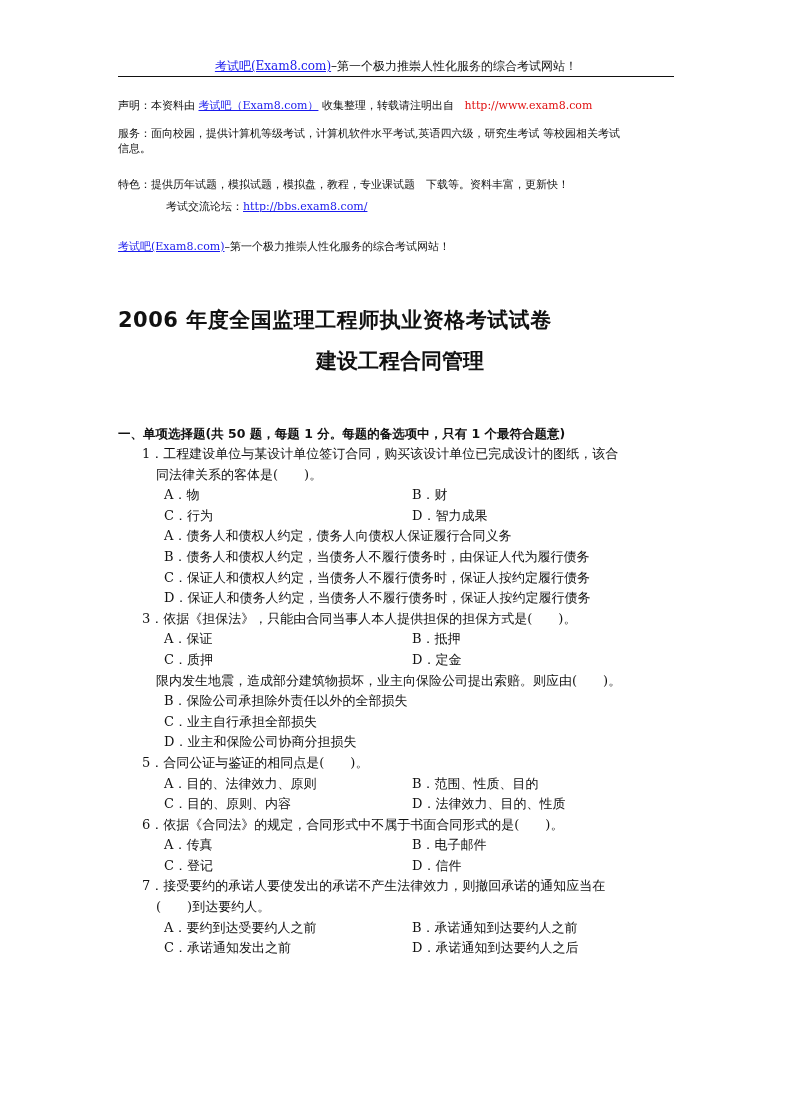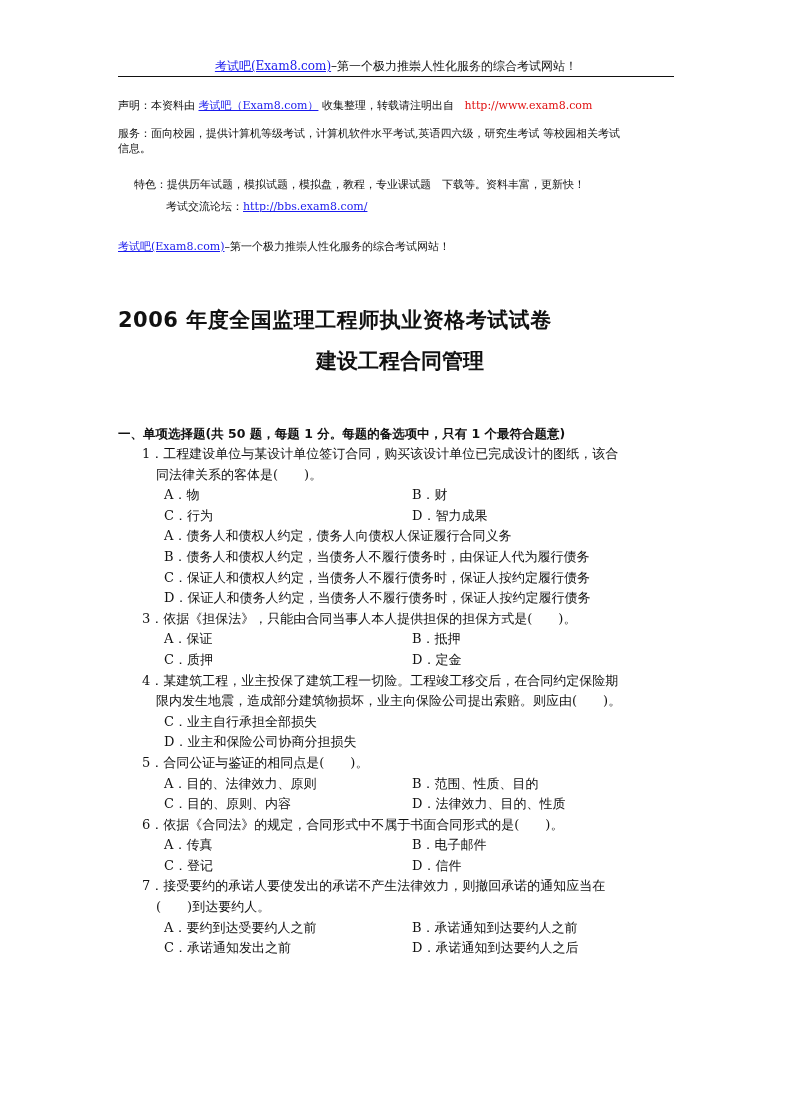--- a/index.html
+++ b/index.html
@@ -48,21 +48,21 @@
 <div class="page-header">
   <a class="link" href="#">考试吧(Exam8.com)</a><span>–第一个极力推崇人性化服务的综合考试网站！</span>
 </div>
 <div class="header-rule"></div>
 
 <div class="notice" style="top:96px;">
   <span>声明：本资料由 </span><a class="link" href="#">考试吧（Exam8.com）</a><span> 收集整理，转载请注明出自 </span>&nbsp;&nbsp;<span class="red">http://www.exam8.com</span>
 </div>
 <div class="notice" style="top:124px;">服务：面向校园，提供计算机等级考试，计算机软件水平考试,英语四六级，研究生考试 等校园相关考试</div>
 <div class="notice" style="top:139px;">信息。</div>
-<div class="notice" style="top:175px;margin-left:16px;">特色：提供历年试题，模拟试题，模拟盘，教程，专业课试题　下载等。资料丰富，更新快！</div>
+<div class="notice" style="top:175px;">特色：提供历年试题，模拟试题，模拟盘，教程，专业课试题　下载等。资料丰富，更新快！</div>
 <div class="notice" style="top:197px;margin-left:48px;">
   <span>考试交流论坛：</span><a class="link" href="#">http://bbs.exam8.com/</a>
 </div>
 <div class="notice" style="top:237px;">
   <a class="link" href="#">考试吧(Exam8.com)</a><span>–第一个极力推崇人性化服务的综合考试网站！</span>
 </div>
 
 <div class="title-main">2006 年度全国监理工程师执业资格考试试卷</div>
 <div class="title-sub">建设工程合同管理</div>
 
@@ -97,22 +97,24 @@
   <div class="line q-stem">3．依据《担保法》，只能由合同当事人本人提供担保的担保方式是(　　)。</div>
   <div class="line opt-row">
     <span class="opt left">A．保证</span>
     <span class="opt right">B．抵押</span>
   </div>
   <div class="line opt-row">
     <span class="opt left">C．质押</span>
     <span class="opt right">D．定金</span>
   </div>
 
-  <div class="line q-stem">4．某建筑工程，业主投保了建筑工程一切险。工程竣工移交后，在合同约定保险期</div>
   <div class="line q-cont">限内发生地震，造成部分建筑物损坏，业主向保险公司提出索赔。则应由(　　)。</div>
+  <div class="line opt-row">
+      <span class="opt full">B．保险公司承担除外责任以外的全部损失</span>
+    </div>
   <div class="line opt-row">
       <span class="opt full">C．业主自行承担全部损失</span>
     </div>
   <div class="line opt-row">
       <span class="opt full">D．业主和保险公司协商分担损失</span>
     </div>
 
   <div class="line q-stem">5．合同公证与鉴证的相同点是(　　)。</div>
   <div class="line opt-row">
     <span class="opt left">A．目的、法律效力、原则</span>

